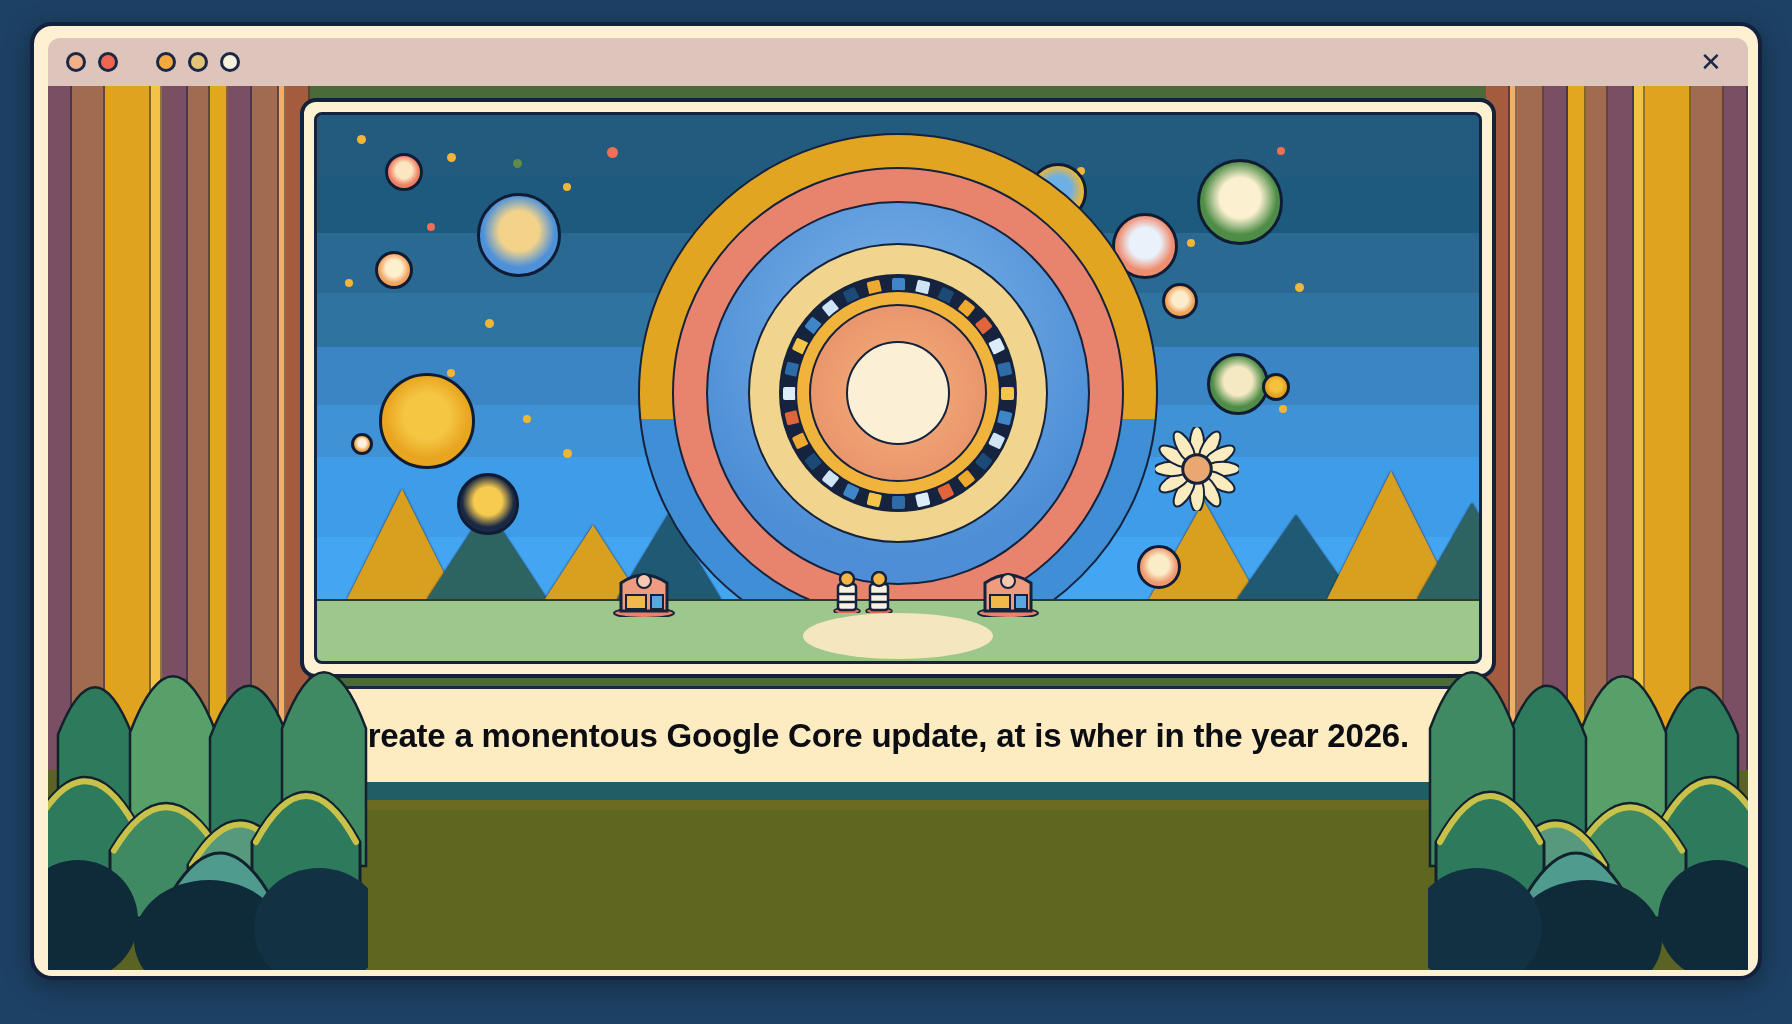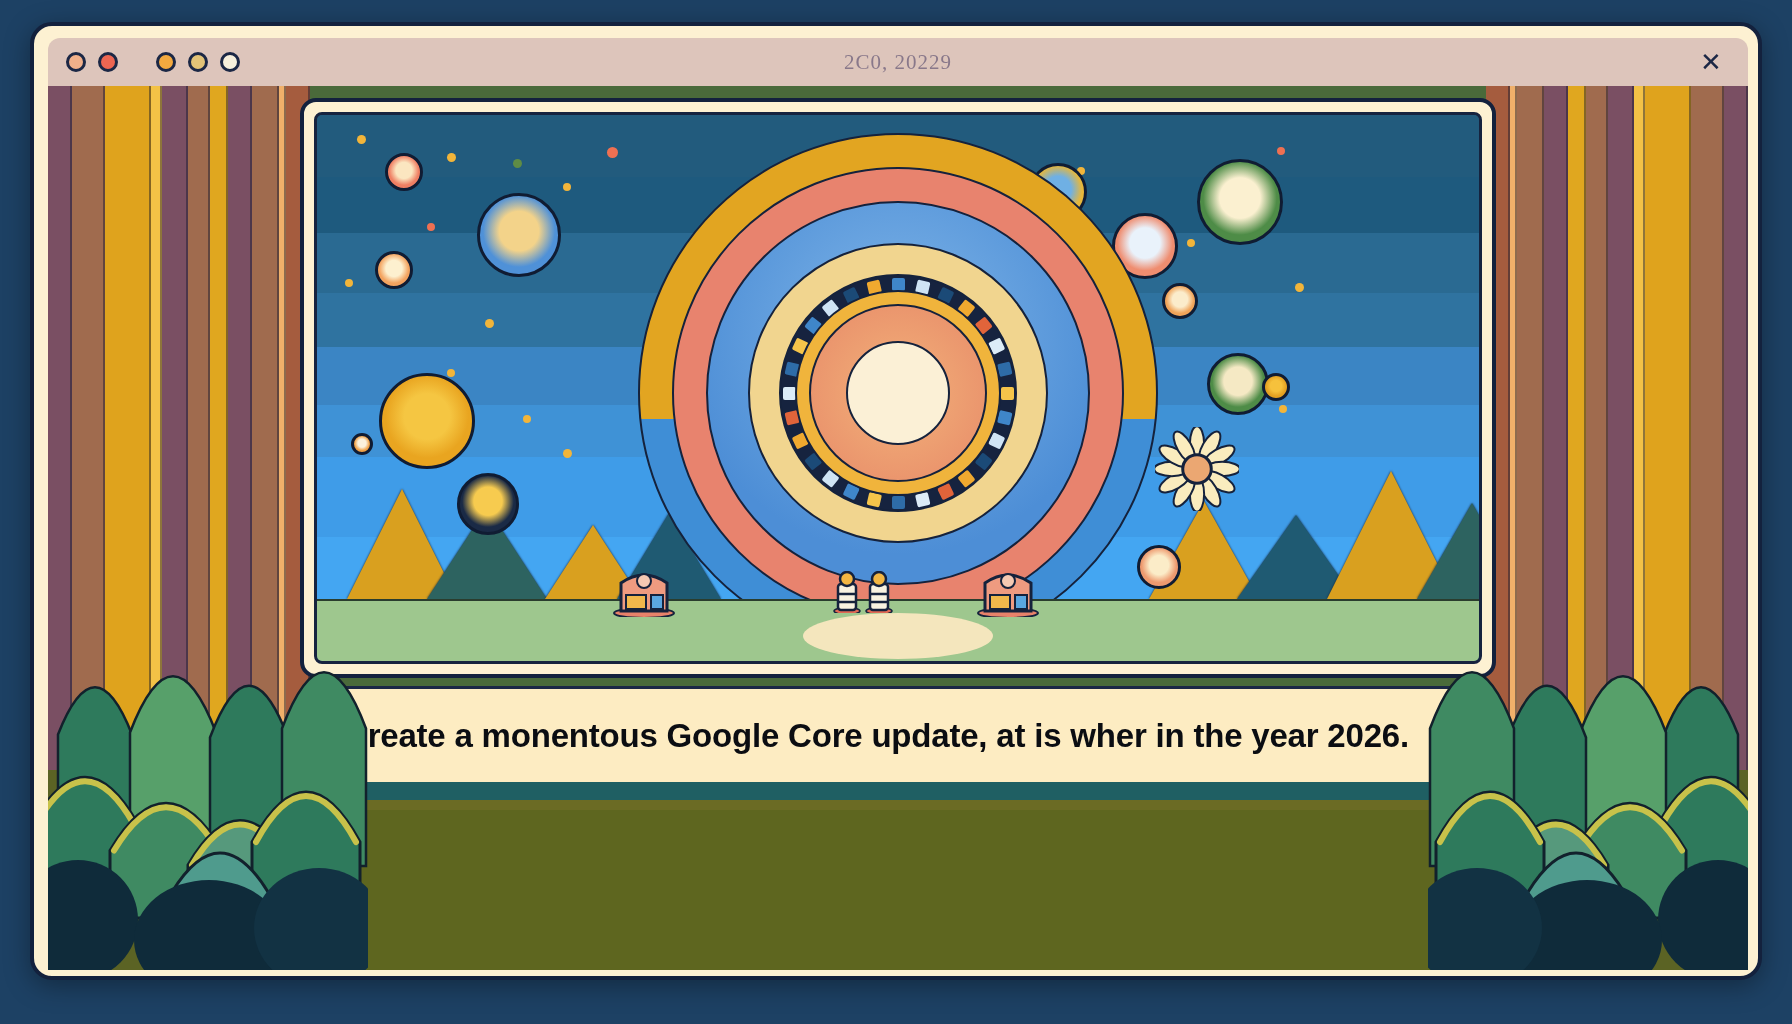--- a/index.html
+++ b/index.html
@@ -243,21 +243,20 @@
 
   <div class="titlebar">
     <div class="dots">
       <span class="dot d1" style="background: rgb(240, 176, 138);"></span>
       <span class="dot d2" style="background: rgb(236, 102, 82);"></span>
       <span class="gap"></span>
       <span class="dot d3" style="background: rgb(242, 169, 63);"></span>
       <span class="dot d4" style="background: rgb(226, 195, 119);"></span>
       <span class="dot d5" style="background: rgb(247, 240, 220);"></span>
     </div>
-    <div class="title-text">2C0, 20229</div>
     <div class="close-btn">✕</div>
   </div>
 
   <div class="canvas">
 
     <div class="bottom-olive"></div>
 
     <div class="stripes left" id="stripes-left">
         <div class="stripe" style="background: rgb(122, 79, 99); flex: 32 0 0px;"></div>
         <div class="stripe" style="background: rgb(160, 107, 78); flex: 46 0 0px;"></div>

